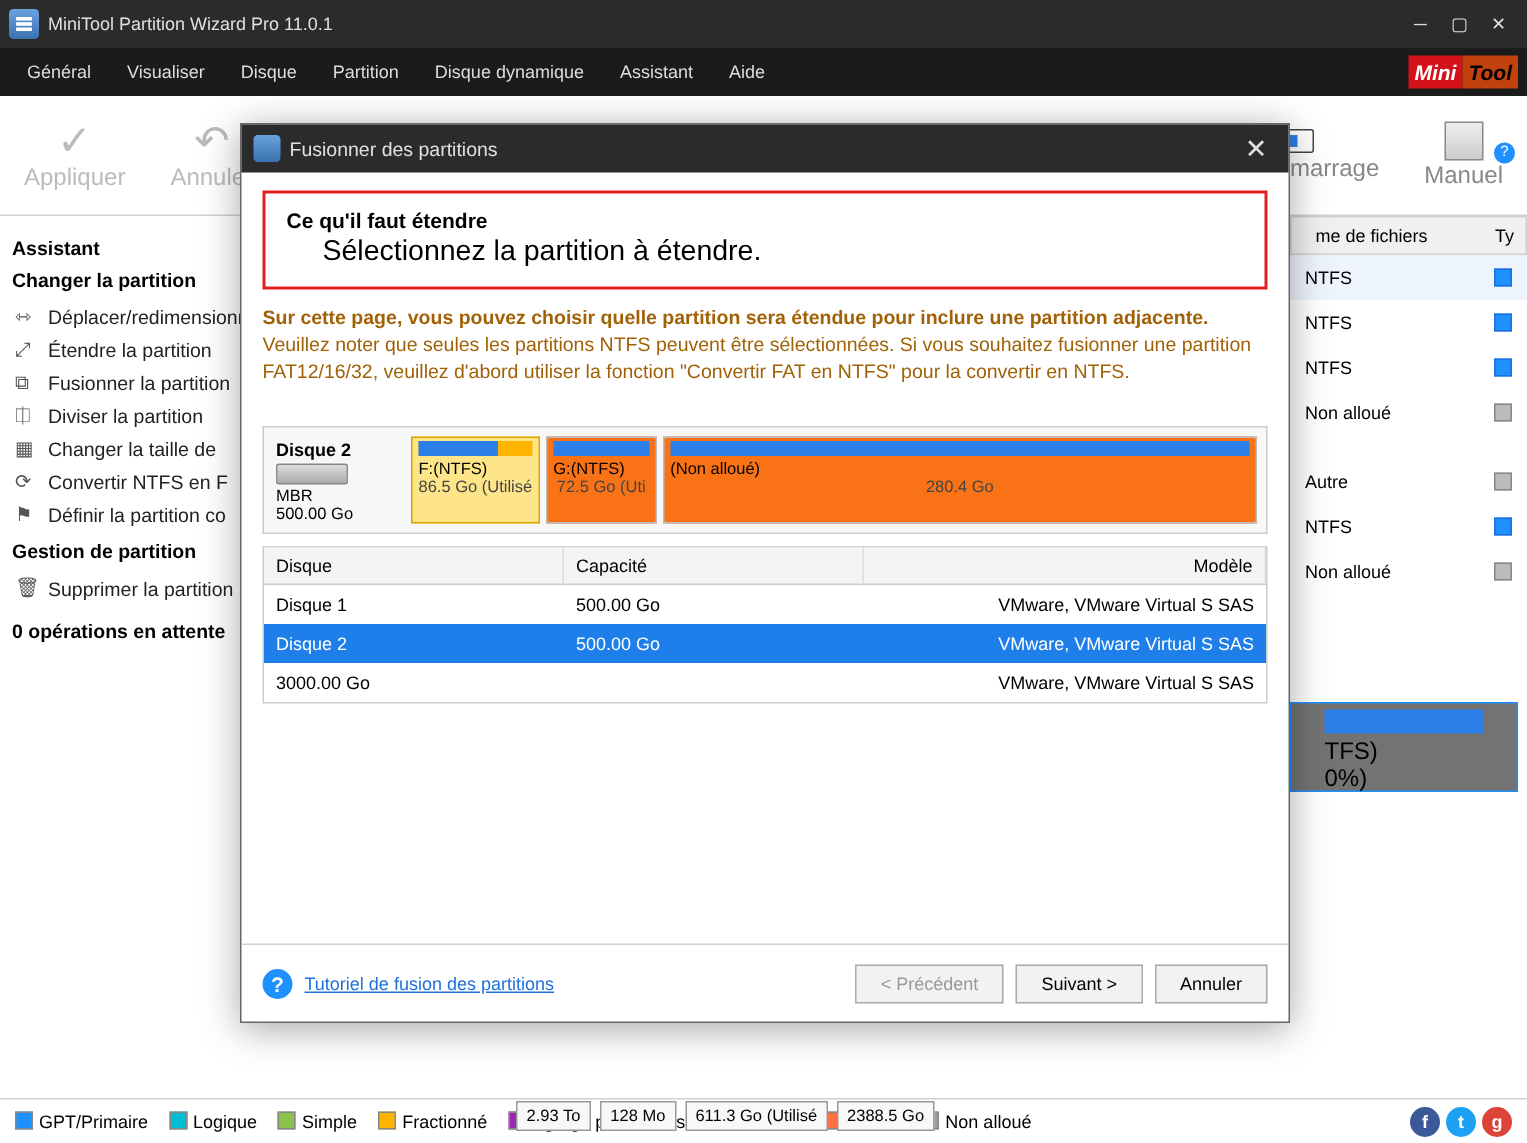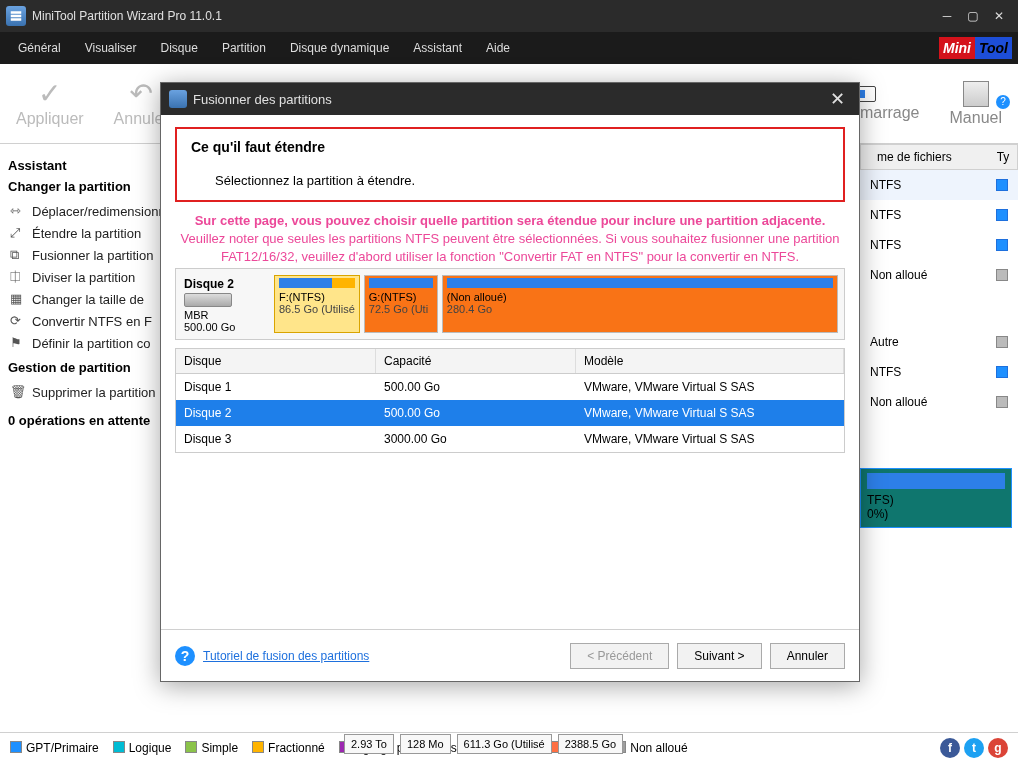--- a/index.html
+++ b/index.html
@@ -10,21 +10,21 @@
   .titlebar .app-icon { width: 20px; height: 20px; margin-right: 6px; background: linear-gradient(#6aa2e0,#3a72b0); border-radius: 3px; display:flex;align-items:center;justify-content:center; }
   .titlebar .app-icon svg { width:14px;height:14px; }
   .titlebar .title { flex: 1; }
   .titlebar .win-btn { width: 26px; height: 20px; display:flex;align-items:center;justify-content:center; color:#ddd; cursor:pointer; }
 
   
   .menubar { height: 32px; background: #1b1b1b; color:#ddd; display:flex; align-items:center; padding:0 6px; font-size:12px; }
   .menubar .menu-item { padding: 4px 12px; cursor:pointer; }
   .menubar .brand { margin-left:auto; display:flex; height:22px; }
   .brand-mini { background:#d4121b; color:#fff; font-weight:bold; font-style:italic; padding:0 4px; font-size:14px; display:flex;align-items:center; }
-  .brand-tool { background:#1d4ed8; color:#000; font-weight:bold; font-style:italic; padding:0 4px; font-size:14px; display:flex;align-items:center; }
+  .brand-tool { background:#c2410c; color:#000; font-weight:bold; font-style:italic; padding:0 4px; font-size:14px; display:flex;align-items:center; }
 
   
   .toolbar-area { height: 80px; background:#fff; border-bottom:1px solid #d0d0d0; display:flex; align-items:center; padding:0 10px; gap:18px; position:relative; }
   .tool-btn { display:flex; flex-direction:column; align-items:center; gap:2px; color:#888; cursor:pointer; padding:4px 6px; }
   .tool-btn .glyph { font-size:28px; line-height:1; }
   .tool-btn .lbl { font-size:16px; }
   .tool-btn.disabled { color:#bbb; }
   .bootbar { width:34px; height:16px; background:#fff; border:1px solid #444; border-radius:2px; position:relative; }
   .bootbar::before{content:"";position:absolute;left:2px;top:3px;width:20px;height:8px;background:#2d7fe8;}
 
@@ -43,68 +43,68 @@
   .right-grid-hdr .col2 { width:28px; text-align:center; }
   .right-rows { position:absolute; top:26px; left:680px; right:0; font-size:12px; }
   .rrow { height:30px; display:flex; align-items:center; padding-left:10px; border-bottom:0; }
   .rrow.shade { background:#eef4fd; }
   .rrow .txt { flex:1; }
   .sq { width:12px;height:12px; margin-right:10px; border:1px solid #555; }
   .sq.blue { background:#1e90ff;border-color:#1e70dd; }
   .sq.gray { background:#bbb;border-color:#888; }
 
   
-  .bottom-snip { position:absolute; top:324px; left:680px; right:6px; height:60px; border:1px solid #1e90ff; background:#0f766e; font-size:12px; padding:4px 6px; }
+  .bottom-snip { position:absolute; top:324px; left:680px; right:6px; height:60px; border:1px solid #1e90ff; background:#737373; font-size:16px; padding:4px 22px; }
   .bottom-snip .bar { height:16px; background:#2d7fe8; margin-bottom:4px; }
   .bottom-boxes { position:absolute; top:590px; left:164px; display:flex; gap:6px; font-size:11px; }
   .bbox { border:1px solid #999; padding:3px 6px; background:#f8f8f8; }
 
   
   .legend { height:30px; border-top:1px solid #d0d0d0; display:flex; align-items:center; gap:14px; padding:0 10px; font-size:12px; background:#fff; }
   .legend .lg { display:flex;align-items:flex-start;gap:4px; }
   .legend .sw { width:12px;height:12px;border:1px solid #888; }
   .social { margin-left:auto; display:flex; gap:4px; }
   .social span { width:20px;height:20px;border-radius:50%; color:#fff; display:flex;align-items:center;justify-content:center; font-size:12px; font-weight:bold; }
 
   
   .modal { position:absolute; left:160px; top:82px; width:700px; height:600px; background:#fff; border:1px solid #666; box-shadow:0 4px 24px rgba(0,0,0,.35); display:flex; flex-direction:column; }
   .modal-title { height:32px; background:#2b2b2b; color:#e0e0e0; display:flex; align-items:center; padding:0 8px; font-size:13px; }
   .modal-title .mt-icon { width:18px;height:18px;margin-right:6px; background:linear-gradient(#6aa2e0,#3a72b0); border-radius:3px; }
   .modal-title .mt-text { flex:1; }
   .modal-title .mt-close { cursor:pointer; padding:0 6px; font-size:18px; }
 
   .redbox { margin:12px 14px 10px; border:2px solid #e02020; padding:10px 14px 12px; }
   .redbox .rb-title { font-weight:bold; font-size:14px; }
-  .redbox .rb-sub { font-size:13px; margin-top:18px; padding-left:24px; }
+  .redbox .rb-sub { font-size:19px; margin-top:2px; padding-left:24px; }
 
   .modal-body { padding: 0 14px; font-size:13px; }
-  .instr { color:#ec4899; line-height:1.4; margin-bottom:1px;text-align:center; }
+  .instr { color:#a16207; line-height:1.4; margin-bottom:26px; }
   .instr b { font-weight:bold; }
 
   .disk-strip { display:flex; gap:4px; border:1px solid #ccc; background:#f7f7f7; padding:6px; margin-bottom:8px; }
   .disk-info { width:88px; font-size:11px; padding:2px 0 0 2px; }
   .disk-info .dn { font-weight:bold; font-size:12px; }
   .disk-info .dicon { width:48px;height:14px; background:linear-gradient(#ddd,#aaa); border:1px solid #888; border-radius:2px; margin:2px 0; }
   .part-box { border:1px solid #bbb; background:#f97316; padding:2px 4px 4px; font-size:11px; min-width:74px; cursor:pointer; overflow:hidden; }
   .part-box.selected { background:#ffe58a; border-color:#d9a400; }
   .part-box .pbar { height:10px; background:#2d7fe8; margin-bottom:3px; }
   .part-box.selected .pbar { background:#ffb400; position:relative; }
   .part-box.selected .pbar::before{content:"";position:absolute;left:0;top:0;width:70%;height:100%;background:#2d7fe8;}
   .part-box .pname { }
-  .part-box .psize { color:#444; }
+  .part-box .psize { color:#444;text-align:center; }
 
   .disk-table { border:1px solid #ccc; }
   .dt-hdr { display:flex; background:#f4f4f4; font-weight:normal; font-size:12px; border-bottom:1px solid #ccc; }
   .dt-hdr div { padding:5px 8px; border-right:1px solid #ddd; }
   .dt-r { display:flex; font-size:12px; cursor:pointer; }
   .dt-r div { padding:6px 8px; }
   .dt-r.sel { background:#1e7fea; color:#fff; }
   .c-disk { width:200px; }
   .c-cap { width:200px; }
-  .c-mod { flex:1; }
+  .c-mod { flex:1;text-align:right; }
 
   .modal-footer { margin-top:auto; border-top:1px solid #d0d0d0; height:52px; display:flex; align-items:center; padding:0 14px; gap:8px; }
   .help-ic { width:20px;height:20px;border-radius:50%;background:#1e90ff;color:#fff;display:flex;align-items:center;justify-content:center;font-size:14px;font-weight:bold; }
   .help-lnk { color:#1e70dd; text-decoration:underline; font-size:12px; cursor:pointer; }
   .modal-footer .btn { margin-left:0; padding:5px 16px; font-size:12px; border:1px solid #aaa; background:#f2f2f2; cursor:pointer; }
   .modal-footer .btn.disabled { color:#999; }
   .modal-footer .spacer { flex:1; }
 </style>
 </head>
 <body>
@@ -215,21 +215,21 @@
           <span class="sq blue"></span>
         </div>
         <div class="rrow">
           <span class="txt">NTFS</span>
           <span class="sq blue"></span>
         </div>
         <div class="rrow">
           <span class="txt">Non alloué</span>
           <span class="sq gray"></span>
         </div>
-        <div class="rrow" style="margin-top: 37px;">
+        <div class="rrow" style="margin-top: 16px;">
           <span class="txt">Autre</span>
           <span class="sq gray"></span>
         </div>
         <div class="rrow">
           <span class="txt">NTFS</span>
           <span class="sq blue"></span>
         </div>
         <div class="rrow">
           <span class="txt">Non alloué</span>
           <span class="sq gray"></span>
@@ -345,21 +345,20 @@
             <div class="c-disk">Disque 1</div>
             <div class="c-cap">500.00 Go</div>
             <div class="c-mod">VMware, VMware Virtual S SAS</div>
           </div>
           <div class="dt-r sel">
             <div class="c-disk">Disque 2</div>
             <div class="c-cap">500.00 Go</div>
             <div class="c-mod">VMware, VMware Virtual S SAS</div>
           </div>
           <div class="dt-r">
-            <div class="c-disk">Disque 3</div>
             <div class="c-cap">3000.00 Go</div>
             <div class="c-mod">VMware, VMware Virtual S SAS</div>
           </div>
         </div>
     </div>
   </div>
 
   <div class="modal-footer">
     <span class="help-ic">?</span>
     <span class="help-lnk">Tutoriel de fusion des partitions</span>

